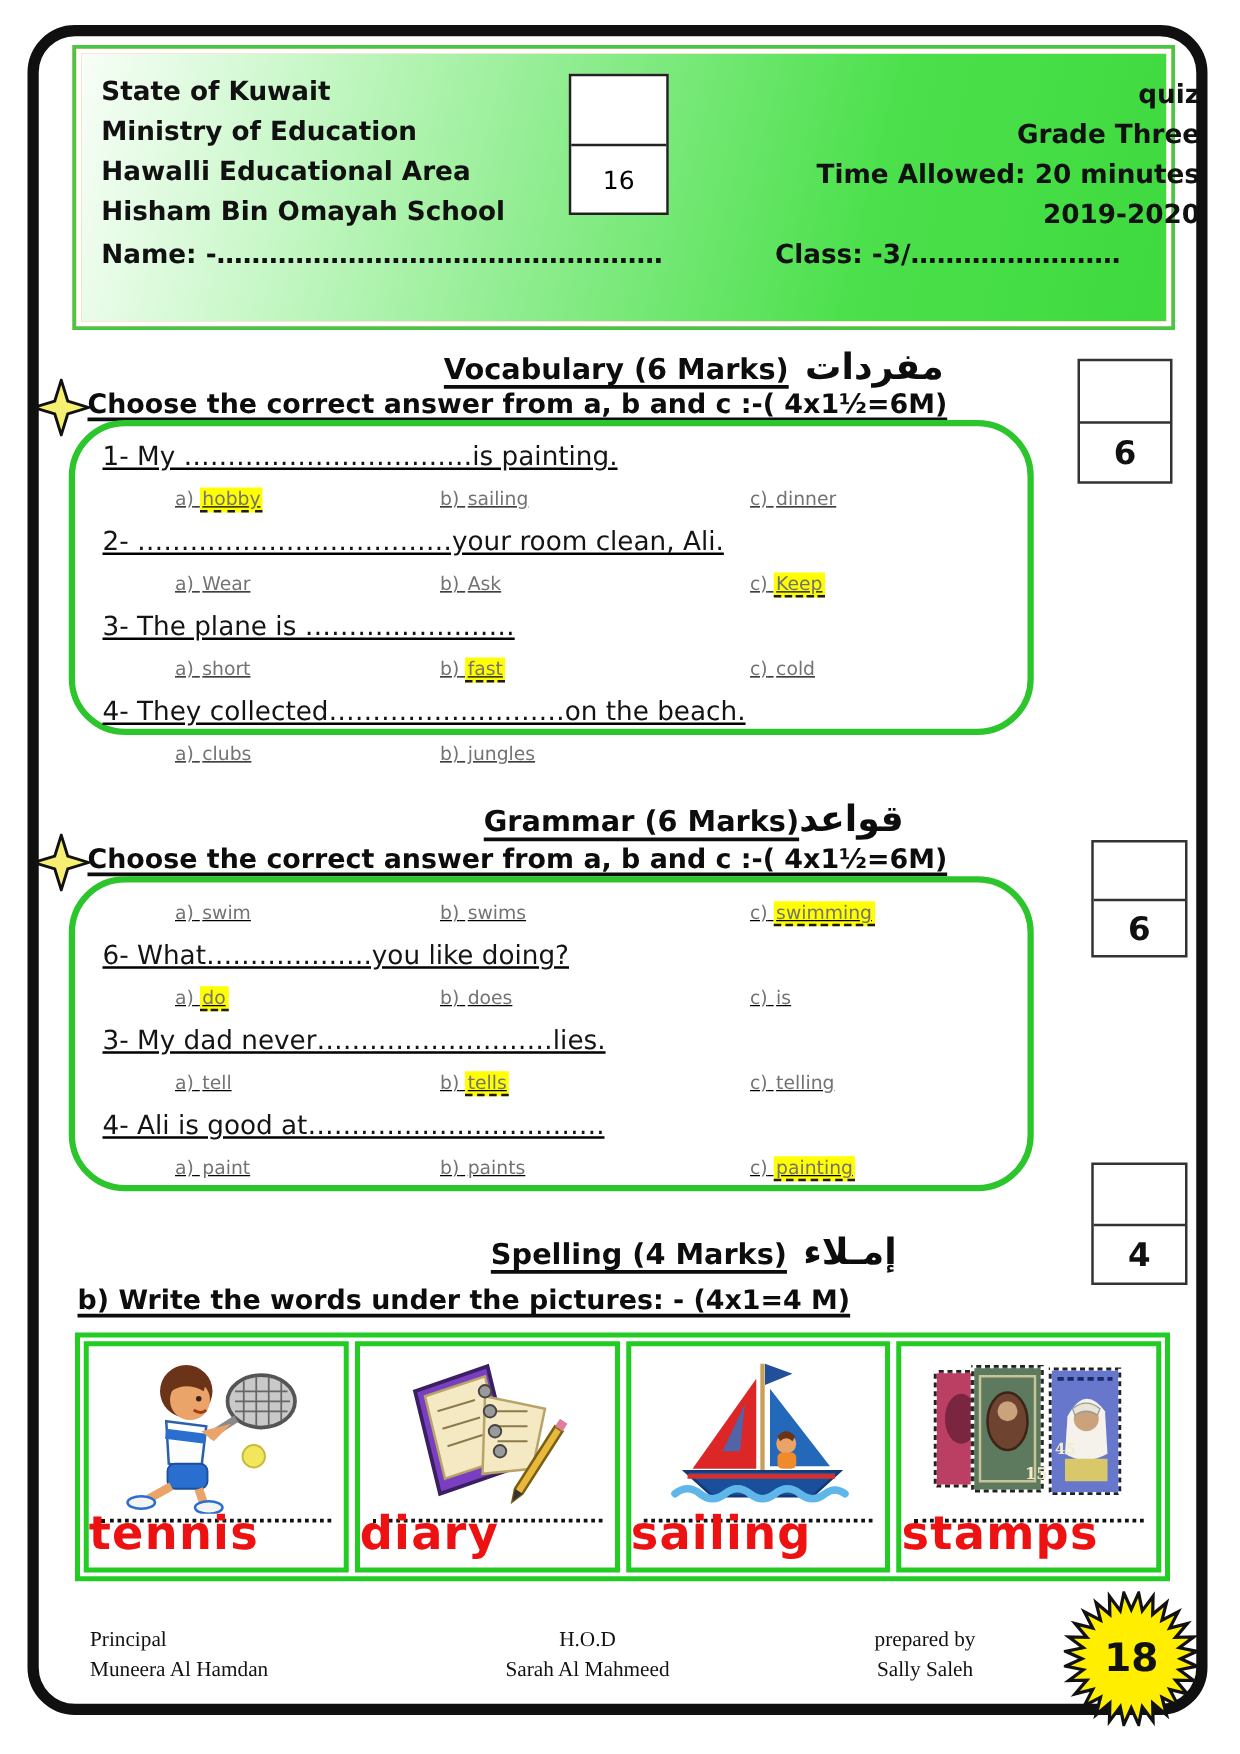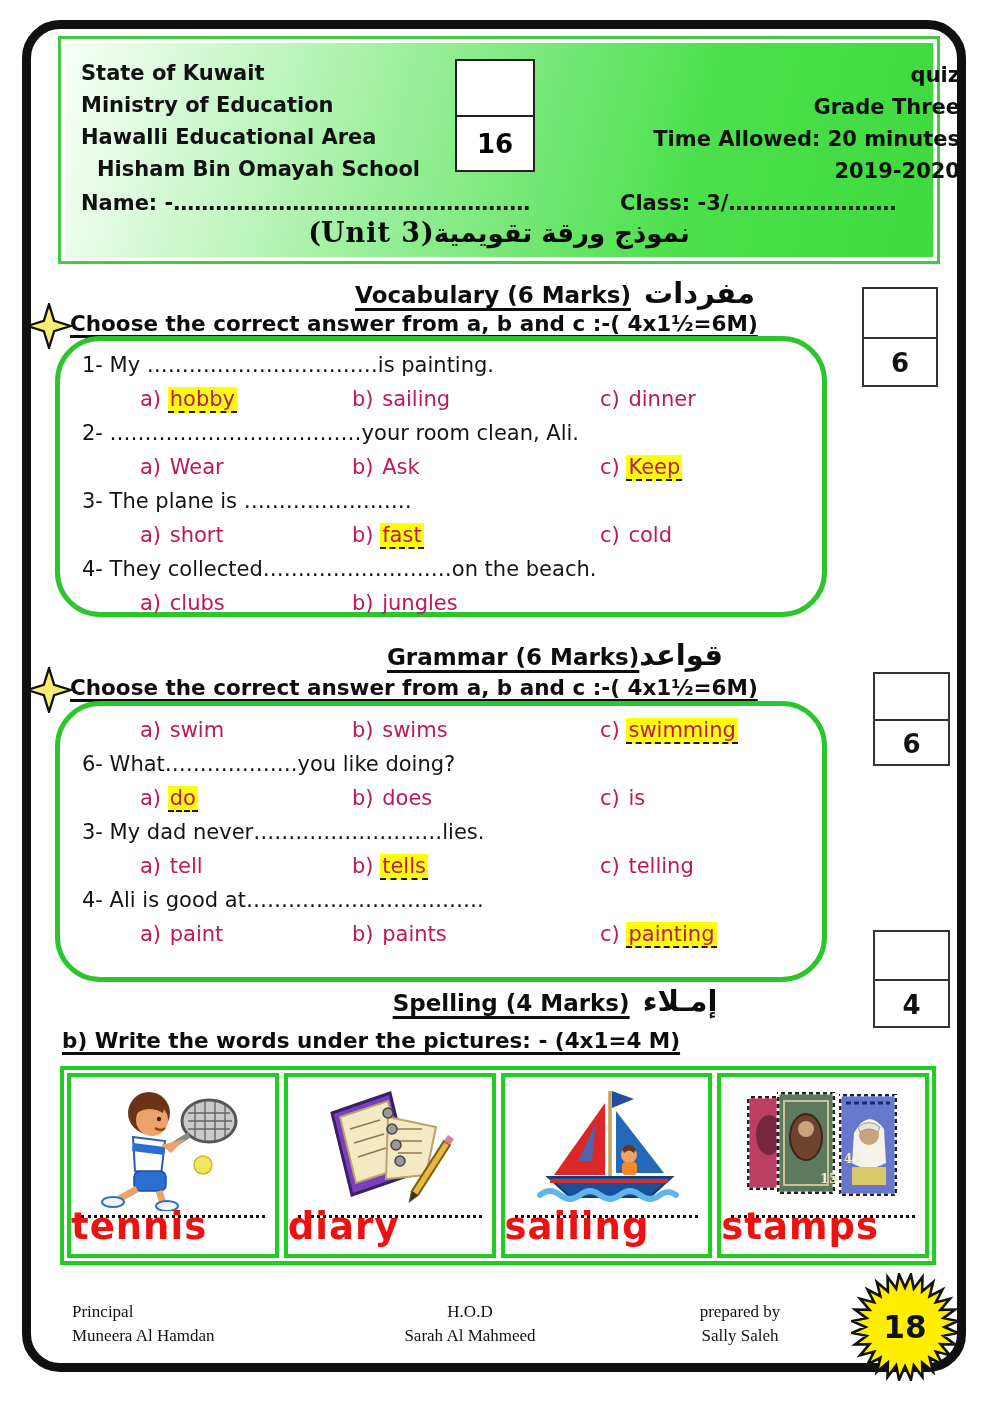--- a/index.html
+++ b/index.html
@@ -11,38 +11,38 @@
   .frame{left:22px;top:20px;width:944px;height:1352px;border:9px solid #101010;
          border-radius:38px;box-sizing:border-box;}
 
   
   .header-box{left:58px;top:36px;width:876px;height:222px;border:3px solid #46c746;background:#f97316;}
   .header-inner{position:absolute;inset:0;border:4px solid #ffffff;
       background:linear-gradient(104deg,#f8fef8 0%,#c8f7c8 20%,#8aec8a 45%,#4ce04c 72%,#3eda3e 100%);}
   .h-line{position:absolute;font-weight:bold;font-size:21px;white-space:nowrap;color:#111;}
   .mark-box{position:absolute;left:390px;top:16px;width:80px;height:113px;background:#fff;border:2px solid #222;box-sizing:border-box;}
   .mark-box .cellTop{height:54px;border-bottom:2px solid #222;}
-  .mark-box .cellBot{height:53px;display:flex;align-items:center;justify-content:center;font-size:26px;font-weight:bold;}
+  .mark-box .cellBot{height:53px;display:flex;align-items:center;justify-content:center;font-size:20px;font-weight:normal;}
   .h-right{position:absolute;left:505px;top:16px;width:390px;text-align:right;font-weight:bold;font-size:21px;line-height:32px;color:#111;}
   .h-title{position:absolute;left:0;right:0;top:174px;text-align:center;}
   .title-ar{font-size:26px;font-weight:bold;color:#0a0a0a;}
   .title-unit{font-family:"DejaVu Serif",serif;font-weight:900;font-size:27px;letter-spacing:1px;color:#0a0a0a;}
 
   
   .sec-head{left:160px;width:790px;text-align:center;white-space:nowrap;}
   .sec-en{font-size:23px;font-weight:bold;text-decoration:underline;text-decoration-thickness:2.5px;text-underline-offset:5px;color:#0d0d0d;}
   .sec-ar{font-size:29px;font-weight:bold;margin-left:8px;color:#0d0d0d;}
 
   .instr{font-size:21.5px;font-weight:bold;text-decoration:underline;text-decoration-thickness:2.5px;text-underline-offset:4px;white-space:nowrap;color:#0d0d0d;}
 
   
-  .qbox{left:55px;width:772px;height:281px;border:5px solid #2cc52c;border-radius:45px;
-        box-sizing:border-box;padding:7px 0 0 22px;background:#fff;}
+  .qbox{left:55px;width:772px;height:252px;border:5px solid #2cc52c;border-radius:45px;
+        box-sizing:border-box;padding:7px 0 0 22px;background:#fff;text-decoration:underline;}
   .qtext{font-size:21px;line-height:34px;color:#141414;}
-  .opts{display:grid;grid-template-columns:212px 248px 1fr;padding-left:58px;font-size:21px;line-height:34px;color:#be185d;}
+  .opts{display:grid;grid-template-columns:212px 248px 1fr;padding-left:58px;font-size:15px;line-height:34px;color:#737373;}
   .word{padding:0 2px;}
   .hl{background:#ffff00;border-bottom:2.5px dashed #1a1a1a;}
 
   
   .score{background:#fff;border:2px solid #333;box-sizing:border-box;}
   .score .top{height:50%;border-bottom:2px solid #333;}
   .score .bot{height:50%;display:flex;align-items:center;justify-content:center;font-size:26px;font-weight:bold;color:#111;}
 
   
   .picgrid{left:60px;top:1066px;width:876px;height:199px;border:4px solid #22cc22;
@@ -60,40 +60,37 @@
 <body>
 
 <div class="page">
   <div class="abs frame"></div>
 
   <div class="abs header-box">
     <div class="header-inner">
       <div class="h-line" style="left:16px;top:18px;">State of Kuwait</div>
       <div class="h-line" style="left:16px;top:50px;">Ministry of Education</div>
       <div class="h-line" style="left:16px;top:82px;">Hawalli Educational Area</div>
-      <div class="h-line" style="left:16px;top:114px;margin-left:16px;">Hisham Bin Omayah School</div>
+      <div class="h-line" style="left:16px;top:114px;">Hisham Bin Omayah School</div>
 
       <div class="mark-box">
         <div class="cellTop"></div>
         <div class="cellBot">16</div>
       </div>
 
       <div class="h-right">
         <div>quiz</div>
         <div>Grade Three</div>
         <div>Time Allowed: 20 minutes</div>
         <div>2019-2020</div>
       </div>
 
       <div class="h-line" style="left:16px;top:148px;">Name: -……………………………………………</div>
       <div class="h-line" style="left:555px;top:148px;">Class: -3/……………………</div>
 
-      <div class="h-title" dir="rtl">
-        <span class="title-ar">نموذج ورقة تقويمية</span><span class="title-unit">(Unit 3)</span>
-      </div>
     </div>
   </div>
 
   <div class="abs sec-head" style="top:276px;">
     <span class="sec-en">Vocabulary (6 Marks)</span>
     <span class="sec-ar">مفردات</span>
   </div>
 
   <svg class="abs" style="left:26px;top:303px;" width="46" height="46" viewBox="0 0 40 40">
     <path d="M20 1 L24.5 15.5 L39 20 L24.5 24.5 L20 39 L15.5 24.5 L1 20 L15.5 15.5 Z" fill="#f7ef72" stroke="#111" stroke-width="2"></path>

